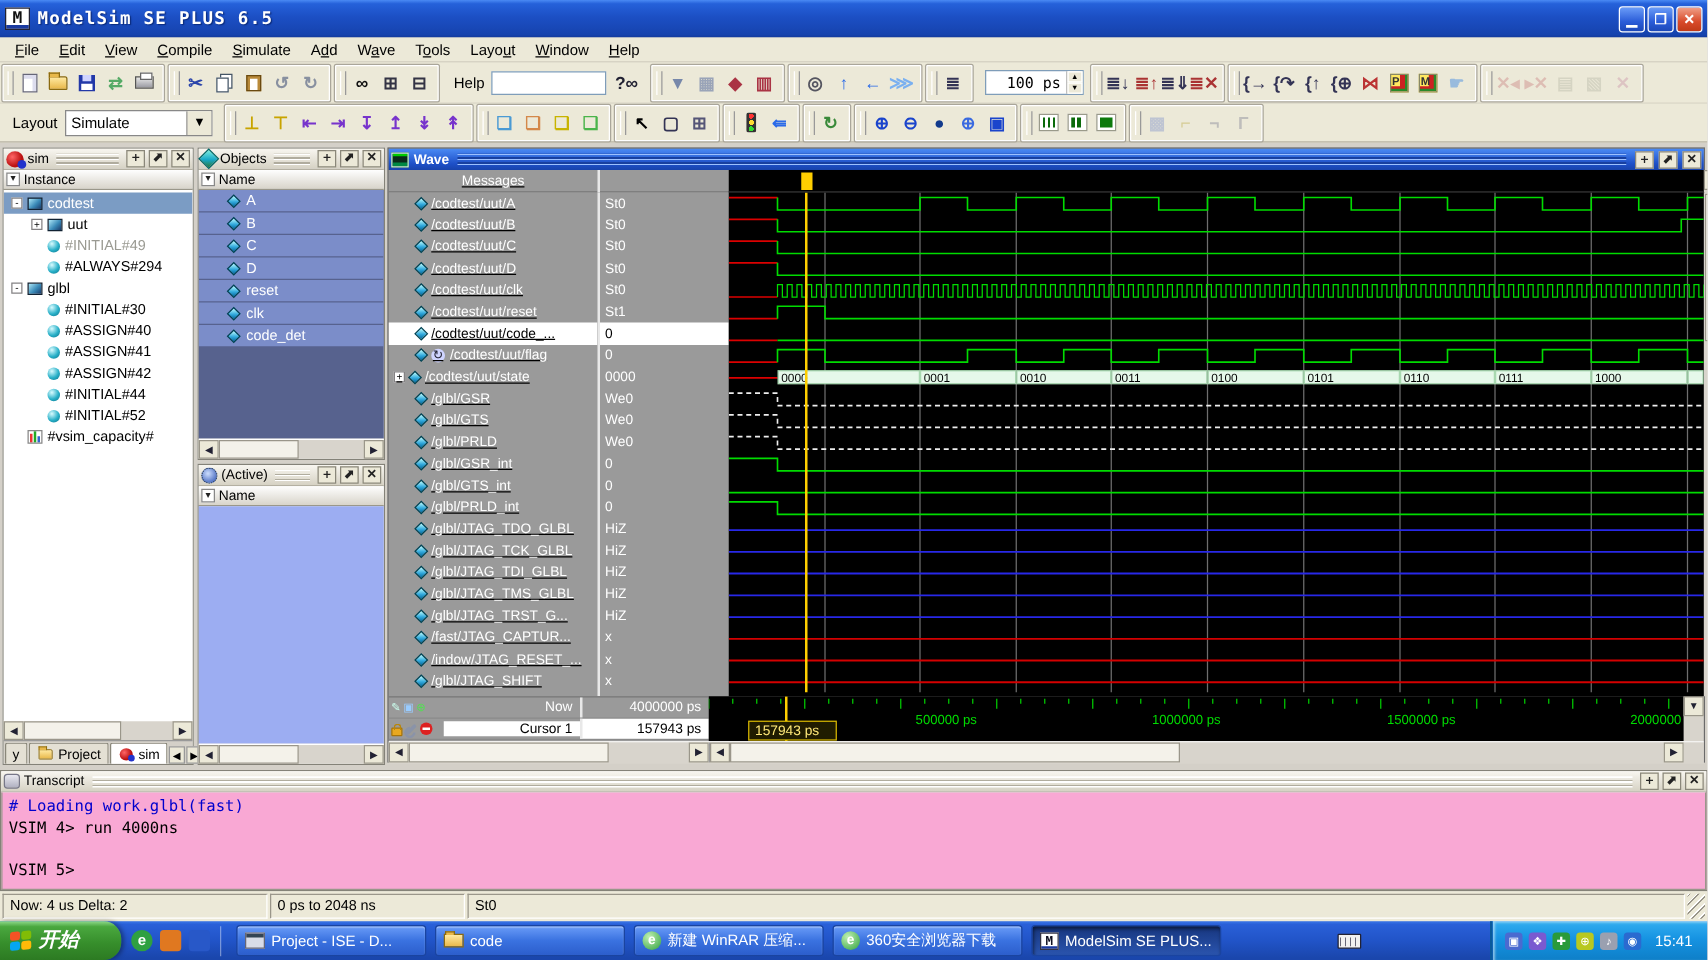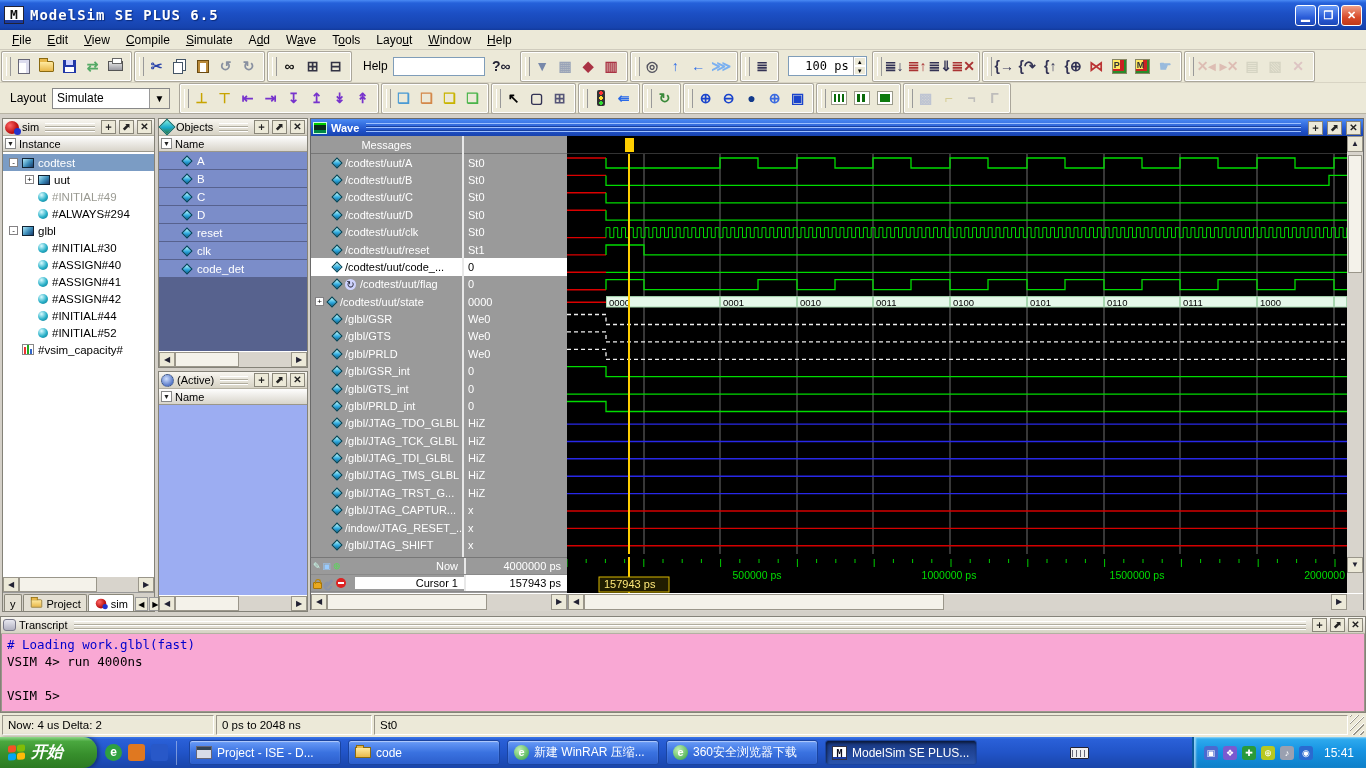--- a/index.html
+++ b/index.html
@@ -125,21 +125,21 @@
     padding-left:24px; color:#fff; font-size:11.5px; }
   .wdiamond { width:8px; height:8px; transform:rotate(45deg); background:linear-gradient(135deg,#bff 0%,#3ad 55%,#069 100%); border:1px solid #045; flex:none; }
   .activebody { flex:1; background:#9cadf2; }
 
   
   #wave { position:absolute; left:310px; top:118px; width:1054px; height:492px; border:1px solid #6a6a6a; background:#9a9a9a; display:flex; flex-direction:column; }
   .wavetitle { height:17px; background:linear-gradient(180deg,#4a8af4,#1e50c8 70%,#1843ac); display:flex; align-items:center; gap:4px; padding:0 2px; flex:none; }
   .wavetitle .txt { color:#fff; font:bold 11px "Liberation Sans",sans-serif; }
   .wavetitle .phandle { background:repeating-linear-gradient(0deg,#9cc0ff 0 1px,#1840a0 1px 2px,transparent 2px 4px); }
   .waverow { display:flex; flex:none; }
-  .wnamescol { width:151px; flex:none; }
+  .wnamescol { width:167px; flex:none;text-decoration:underline; }
   .wvalscol { width:105px; flex:none; border-left:2px solid #e8e8e8; }
   .whead { height:18px; background:#9a9a9a; border-bottom:1px solid #777; color:#fff; font-size:11px;
     display:flex; align-items:center; justify-content:center; }
   .wsigname { height:17.39px; display:flex; align-items:center; gap:4px; padding-left:22px; color:#fff; font-size:11px; white-space:nowrap; overflow:hidden; }
   .wsigname.sel, .wsigval.sel { background:#fff; color:#000; }
   .wsigval { height:17.39px; display:flex; align-items:center; padding-left:4px; color:#fff; font-size:11px; }
   .loopicon { font-size:10px; color:#223; background:#cfd4ff; border-radius:50%; width:11px; height:11px; line-height:11px; text-align:center; flex:none; }
   .wavecanvas { width:780px; flex:none; background:#000; position:relative; }
   .waveheader { width:780px; height:18px; background:#000; border-bottom:1px solid #333; position:relative; flex:none; }
   .cursortop { position:absolute; top:2px; width:9px; height:14px; background:#ffce00; }
@@ -787,21 +787,21 @@
           <div class="wsigname">
             <span class="wdiamond"></span>
             <span>/glbl/JTAG_TMS_GLBL</span>
           </div>
           <div class="wsigname">
             <span class="wdiamond"></span>
             <span>/glbl/JTAG_TRST_G...</span>
           </div>
           <div class="wsigname">
             <span class="wdiamond"></span>
-            <span>/glbl/JTAG_CAPTUR...</span>
+            <span>/fast/JTAG_CAPTUR...</span>
           </div>
           <div class="wsigname">
             <span class="wdiamond"></span>
             <span>/indow/JTAG_RESET_...</span>
           </div>
           <div class="wsigname">
             <span class="wdiamond"></span>
             <span>/glbl/JTAG_SHIFT</span>
           </div>
         </div>

